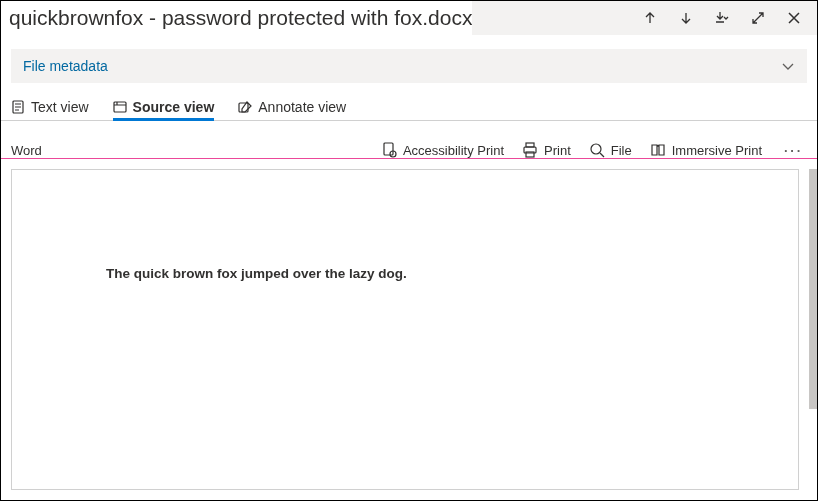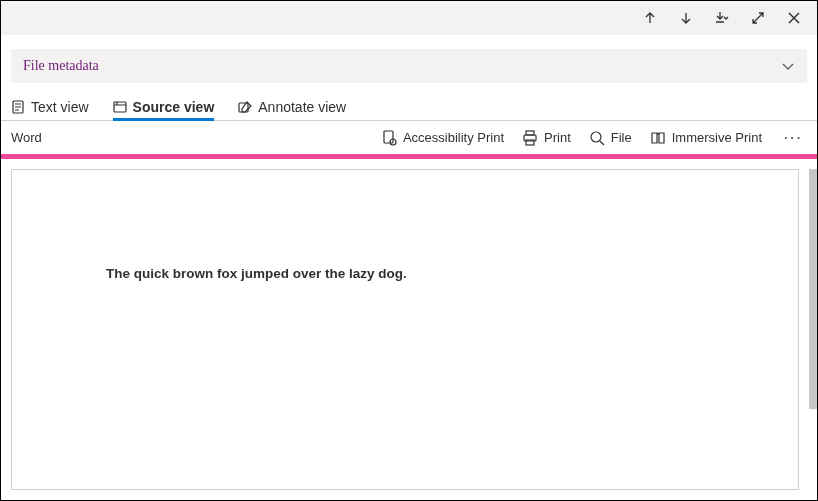--- a/index.html
+++ b/index.html
@@ -55,21 +55,21 @@
     .metadata-bar {
       margin: 14px 10px 0 10px;
       height: 34px;
       background: #f3f2f1;
       display: flex;
       align-items: center;
       justify-content: space-between;
       padding: 0 12px;
       cursor: pointer;
     }
-    .metadata-label { font-size: 14px; color: #701a75; font-family: Liberation Serif, serif; }
+    .metadata-label { font-size: 14px; color: #0369a1; }
     .metadata-bar svg { width: 14px; height: 14px; stroke: #605e5c; fill: none; stroke-width: 1.3; }
 
     
     .tabs {
       display: flex;
       align-items: center;
       gap: 24px;
       padding: 10px 10px 0 10px;
       border-bottom: 1px solid #d0d0d0;
       height: 38px;
@@ -90,24 +90,24 @@
       position: absolute;
       left: 0; right: 0; bottom: -1px;
       height: 3px;
       background: #0078d4;
     }
     .tab svg { width: 14px; height: 14px; stroke: #323130; fill: none; stroke-width: 1.2; }
 
     
     .toolbar {
       display: flex;
-      align-items: center;
+      align-items: flex-end;
       height: 38px;
       padding: 0 10px;
-      border-bottom: 5px solid #ec4899;
+      border-bottom: 1px solid #ec4899;
       gap: 32px;
     }
     .toolbar-left {
       font-size: 13px;
       color: #323130;
     }
     .toolbar-right {
       margin-left: auto;
       display: flex;
       align-items: center;
@@ -165,20 +165,21 @@
       width: 100%;
       background: #c8c6c4;
       height: 240px;
       border-radius: 0;
     }
   </style>
 </head>
 <body>
 
 <div class="titlebar">
+  <div class="title-text">quickbrownfox - password protected with fox.docx</div>
   <div class="titlebar-spacer"></div>
   <div class="title-controls">
     <div class="title-btn">
       <svg viewBox="0 0 16 16">
           <path d="M8 13 V3 M4 7 L8 3 L12 7"></path>
         </svg>
     </div>
     <div class="title-btn">
       <svg viewBox="0 0 16 16">
           <path d="M8 3 V13 M4 9 L8 13 L12 9"></path>

